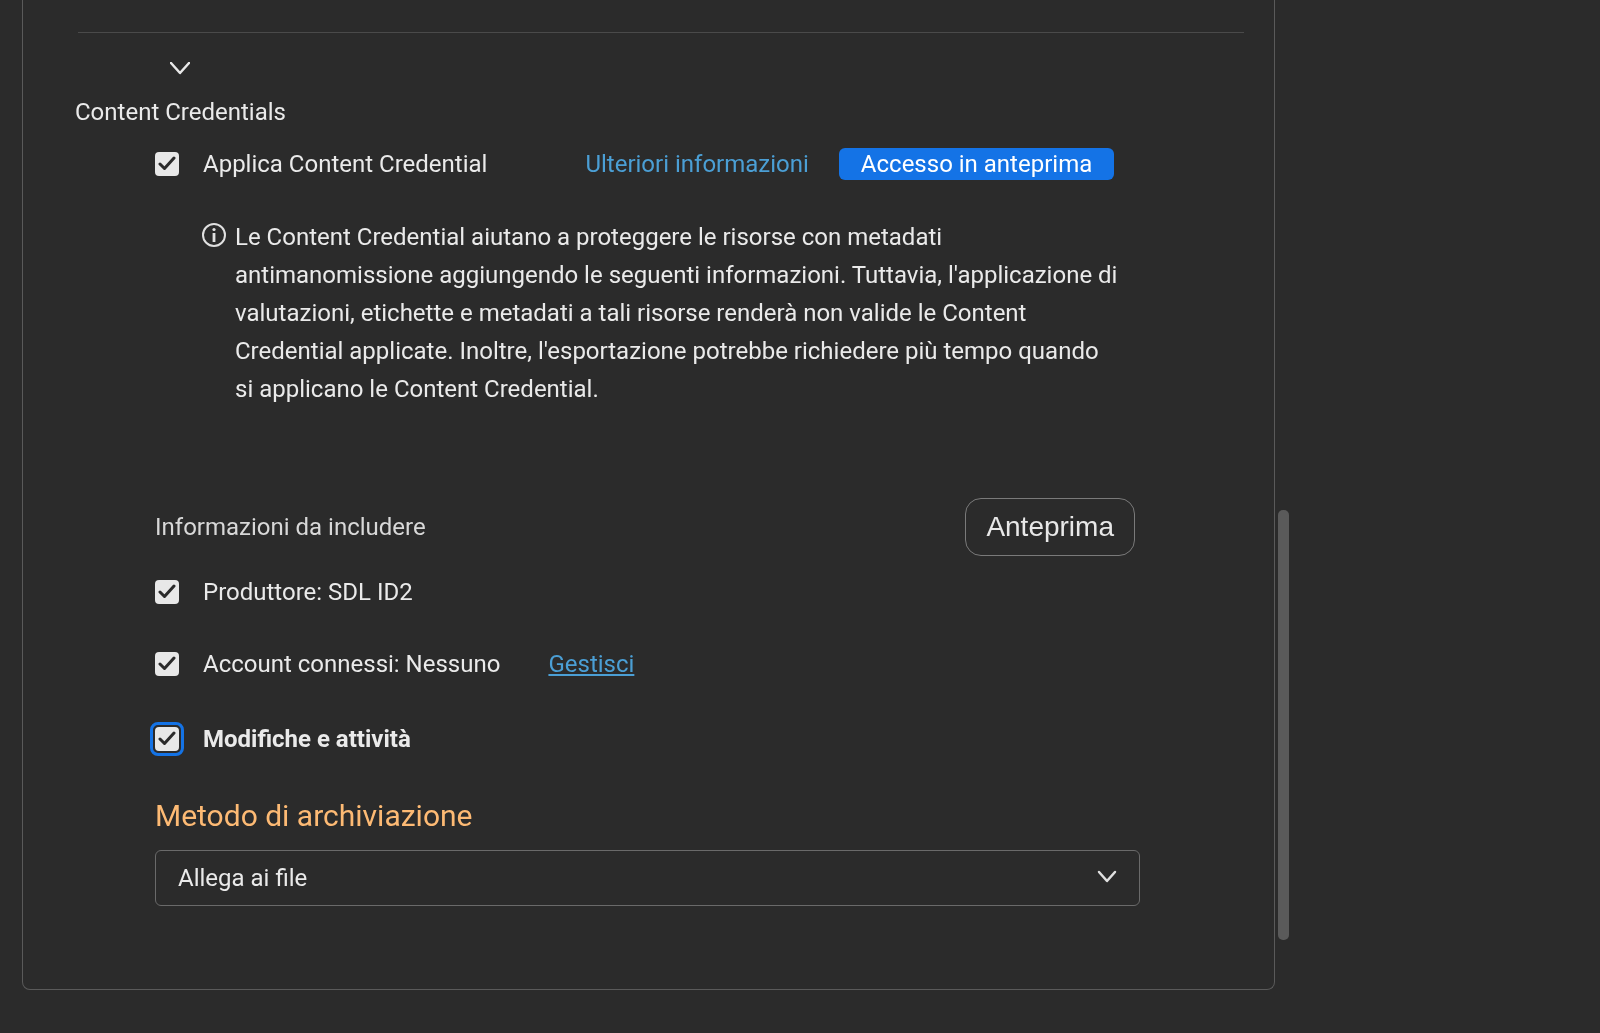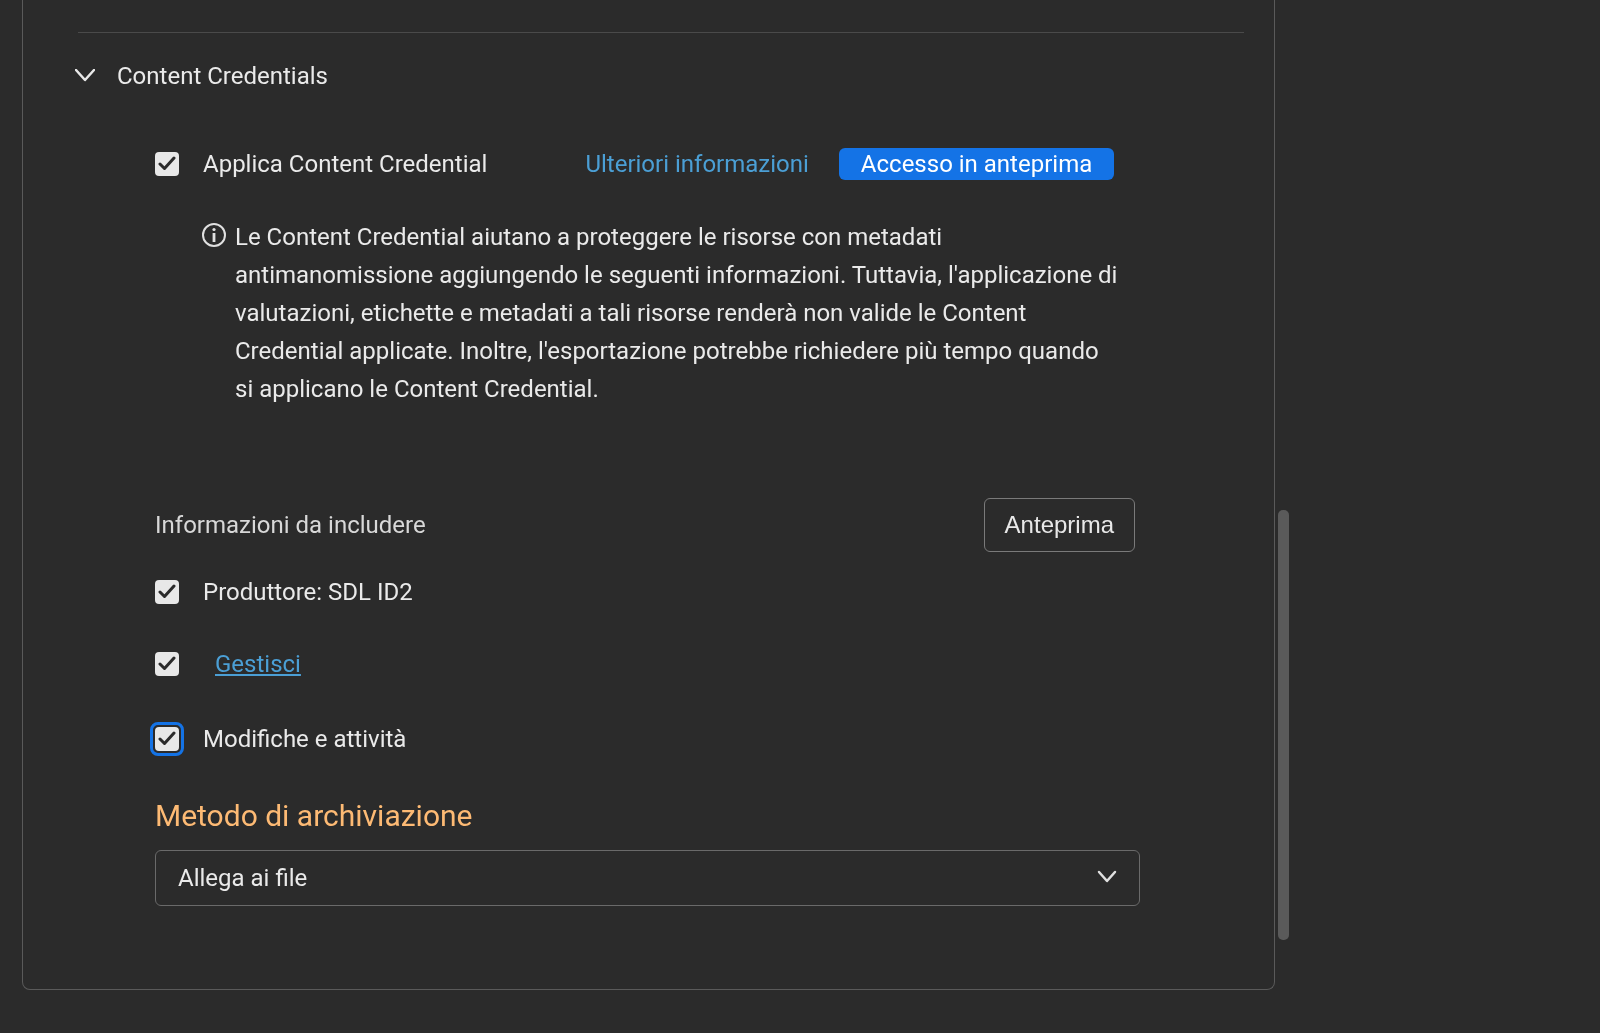--- a/index.html
+++ b/index.html
@@ -48,20 +48,21 @@
     height: 1px;
     background: #4a4a4a;
   }
   .section-header {
     position: absolute;
     top: 62px;
     left: 52px;
     display: flex;
     align-items: center;
     gap: 22px;
+    flex-direction: column;
   }
   .chevron-down-icon svg { display:block; }
   .section-title {
     font-size: 24px;
     color: #eaeaea;
     font-weight: 400;
   }
   .row-apply {
     position: absolute;
     top: 148px;
@@ -136,48 +137,48 @@
     width: 980px;
     display: flex;
     align-items: center;
     justify-content: space-between;
   }
   .include-label {
     font-size: 24px;
     color: #d8d8d8;
   }
   .preview-button {
-    font-size: 24px;
+    font-size: 28px;
     color: #e8e8e8;
     border: 1px solid #7a7a7a;
     background: transparent;
     padding: 12px 20px;
-    border-radius: 6px;
+    border-radius: 16px;
     cursor: pointer;
   }
   .check-row {
     position: absolute;
     left: 132px;
     display: flex;
     align-items: center;
     gap: 24px;
     text-align: center;
   }
   .check-row .label {
     font-size: 24px;
     color: #eaeaea;
   }
   .row-producer { top: 578px; }
   .row-accounts { top: 650px; }
-  .row-edits    { top: 722px; }
+  .row-edits    { top: 722px; font-weight: bold; }
   .manage-link {
     font-size: 24px;
     color: #4b9fd5;
     text-decoration: underline;
-    margin-left: 12px;
+    margin-left: 24px;
     cursor: pointer;
   }
   .row-edits .checkbox-focus { margin-left: -5px; }
   .row-edits .label { margin-left: -5px; }
   .storage-label {
     position: absolute;
     top: 798px;
     left: 132px;
     font-size: 30px;
     color: #fdba74;
@@ -253,20 +254,21 @@
     </span>
     <span class="label">Produttore: SDL ID2</span>
   </div>
 
   <div class="check-row row-accounts">
     <span class="checkbox">
       <svg width="18" height="16" viewBox="0 0 18 16">
           <path d="M2 8 L6.5 12.5 L16 2" stroke="#2b2b2b" stroke-width="3" fill="none" stroke-linecap="round" stroke-linejoin="round"></path>
         </svg>
     </span>
+    <span class="label">Account connessi: Nessuno</span>
     <span class="manage-link">Gestisci</span>
   </div>
 
   <div class="check-row row-edits">
     <span class="checkbox-focus">
       <span class="checkbox">
         <svg width="18" height="16" viewBox="0 0 18 16">
             <path d="M2 8 L6.5 12.5 L16 2" stroke="#2b2b2b" stroke-width="3" fill="none" stroke-linecap="round" stroke-linejoin="round"></path>
           </svg>
       </span>

